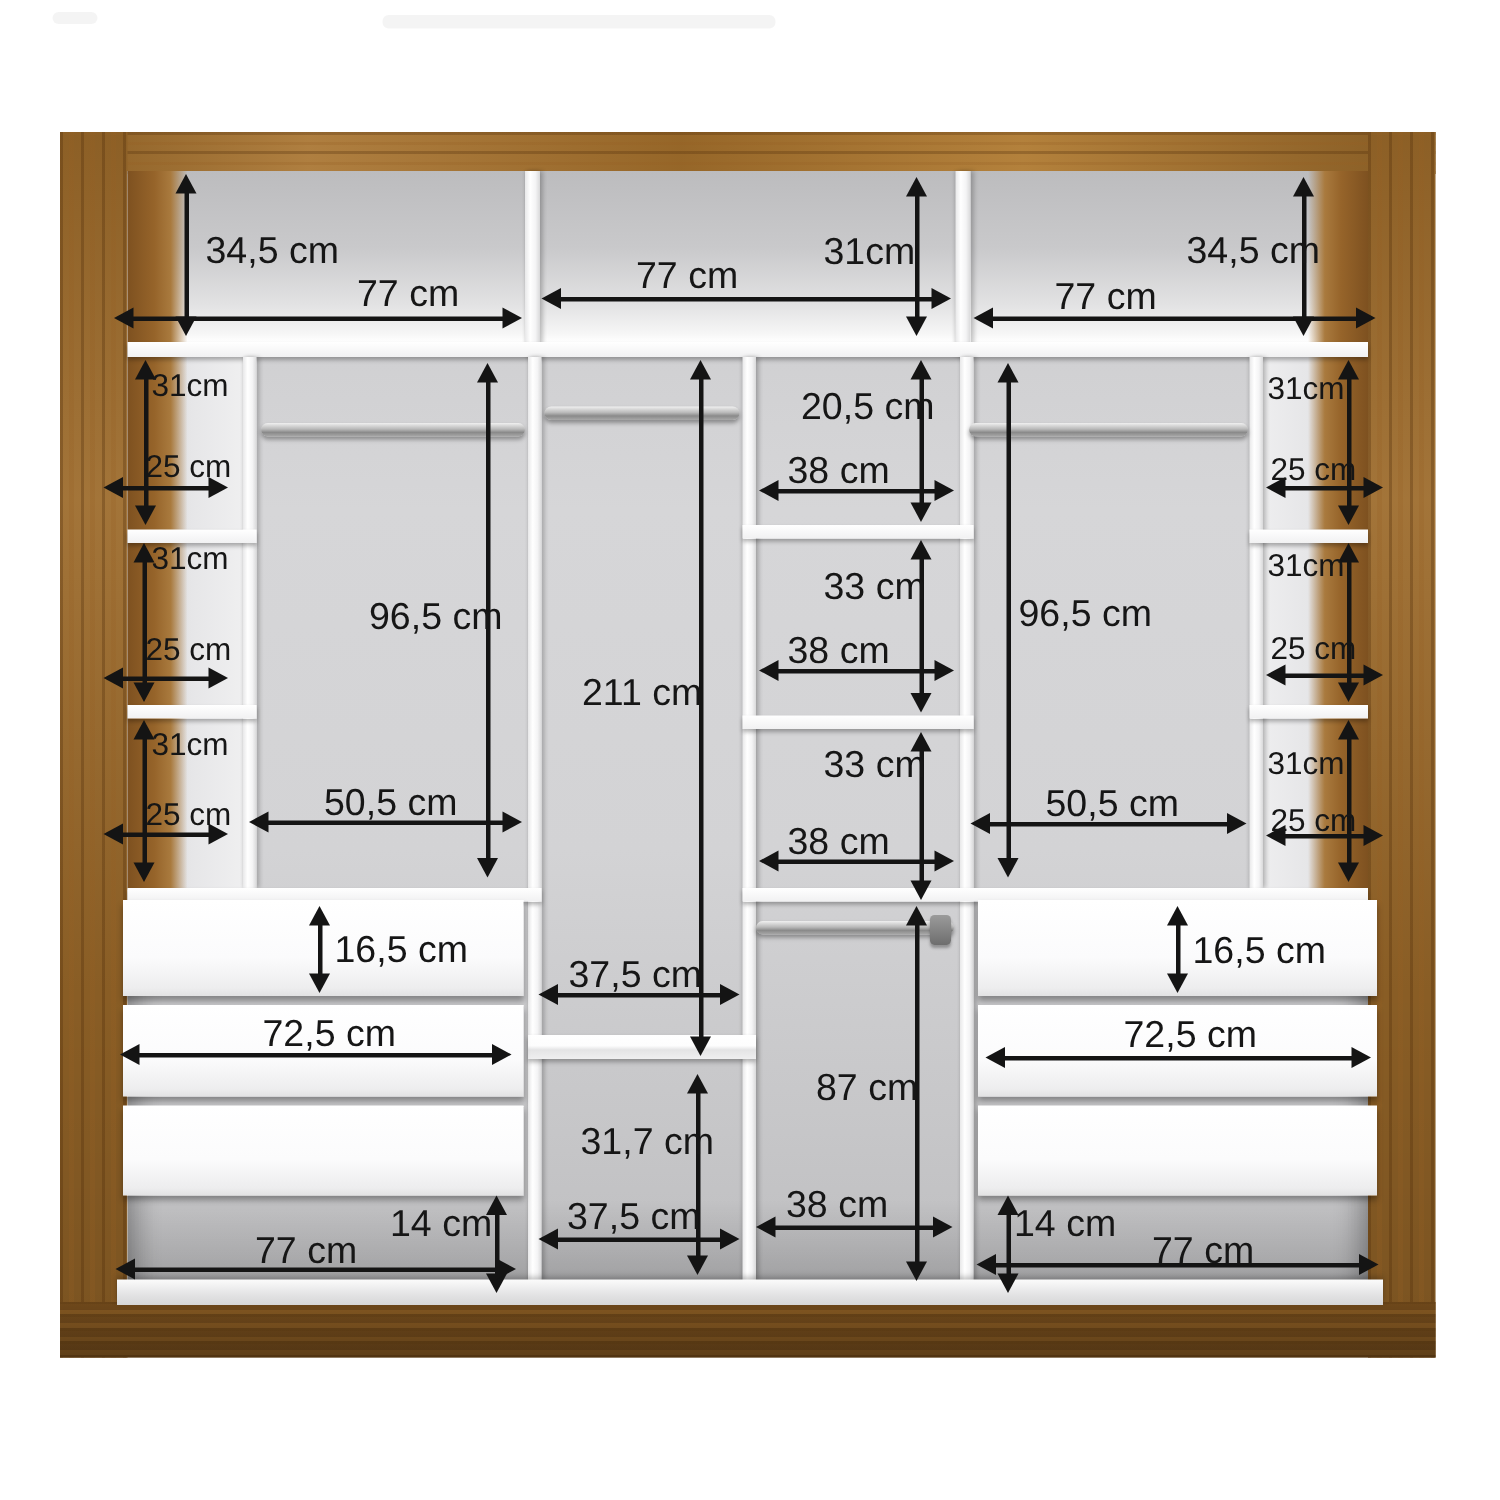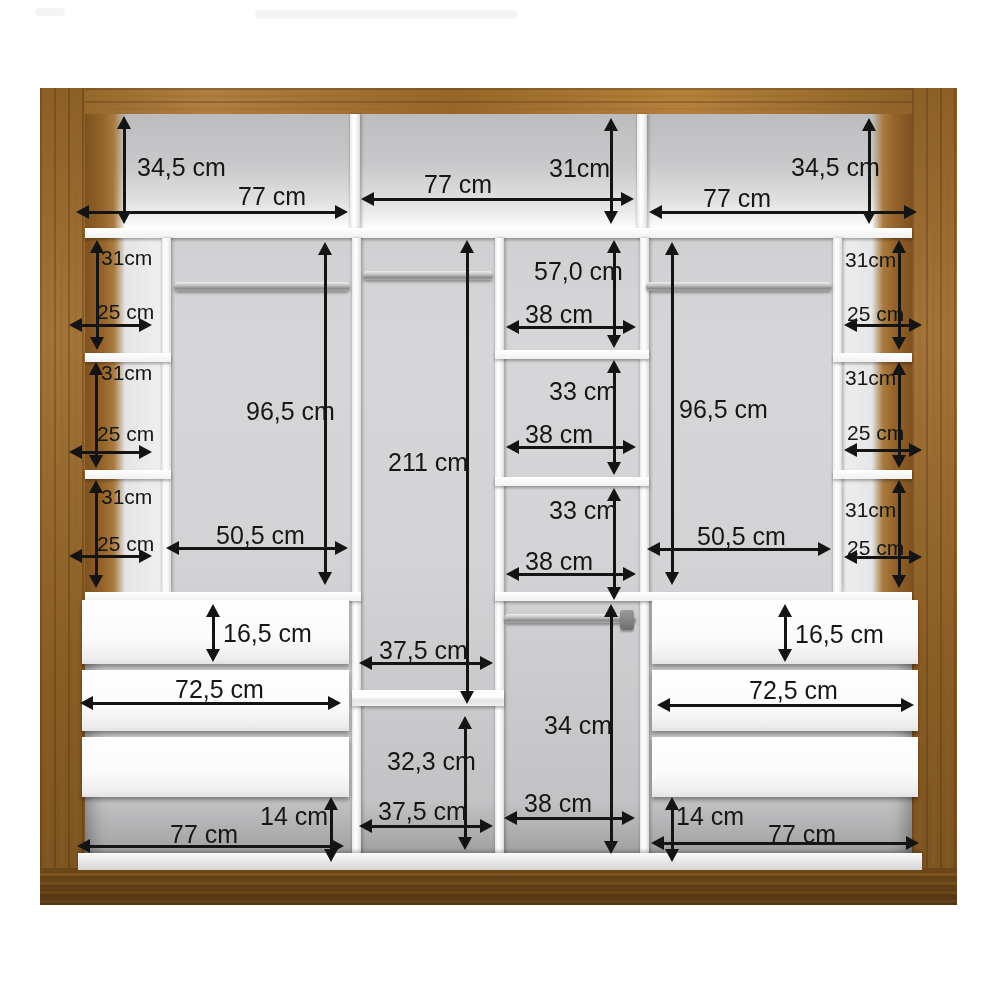--- a/index.html
+++ b/index.html
@@ -216,31 +216,31 @@
 <div class="lbl sm" style="left:847px;top:422px">25 cm</div>
 <div class="lbl sm" style="left:845px;top:499px">31cm</div>
 <div class="lbl sm" style="left:847px;top:537px">25 cm</div>
 
 <div class="lbl" style="left:246px;top:399px">96,5 cm</div>
 <div class="lbl" style="left:216px;top:523px">50,5 cm</div>
 <div class="lbl" style="left:679px;top:397px">96,5 cm</div>
 <div class="lbl" style="left:697px;top:524px">50,5 cm</div>
 <div class="lbl" style="left:388px;top:450px">211 cm</div>
 
-<div class="lbl" style="left:534px;top:259px">57,0 cm</div>
+<div class="lbl" style="left:534px;top:259px">20,5 cm</div>
 <div class="lbl" style="left:525px;top:302px">38 cm</div>
 <div class="lbl" style="left:549px;top:379px">33 cm</div>
 <div class="lbl" style="left:525px;top:422px">38 cm</div>
 <div class="lbl" style="left:549px;top:498px">33 cm</div>
 <div class="lbl" style="left:525px;top:549px">38 cm</div>
 
 <div class="lbl" style="left:379px;top:638px">37,5 cm</div>
-<div class="lbl" style="left:387px;top:749px">32,3 cm</div>
+<div class="lbl" style="left:387px;top:749px">31,7 cm</div>
 <div class="lbl" style="left:378px;top:799px">37,5 cm</div>
-<div class="lbl" style="left:544px;top:713px">34 cm</div>
+<div class="lbl" style="left:544px;top:713px">87 cm</div>
 <div class="lbl" style="left:524px;top:791px">38 cm</div>
 
 <div class="lbl" style="left:223px;top:621px">16,5 cm</div>
 <div class="lbl" style="left:175px;top:677px">72,5 cm</div>
 <div class="lbl" style="left:795px;top:622px">16,5 cm</div>
 <div class="lbl" style="left:749px;top:678px">72,5 cm</div>
 
 <div class="lbl" style="left:260px;top:804px">14 cm</div>
 <div class="lbl" style="left:170px;top:822px">77 cm</div>
 <div class="lbl" style="left:676px;top:804px">14 cm</div>

